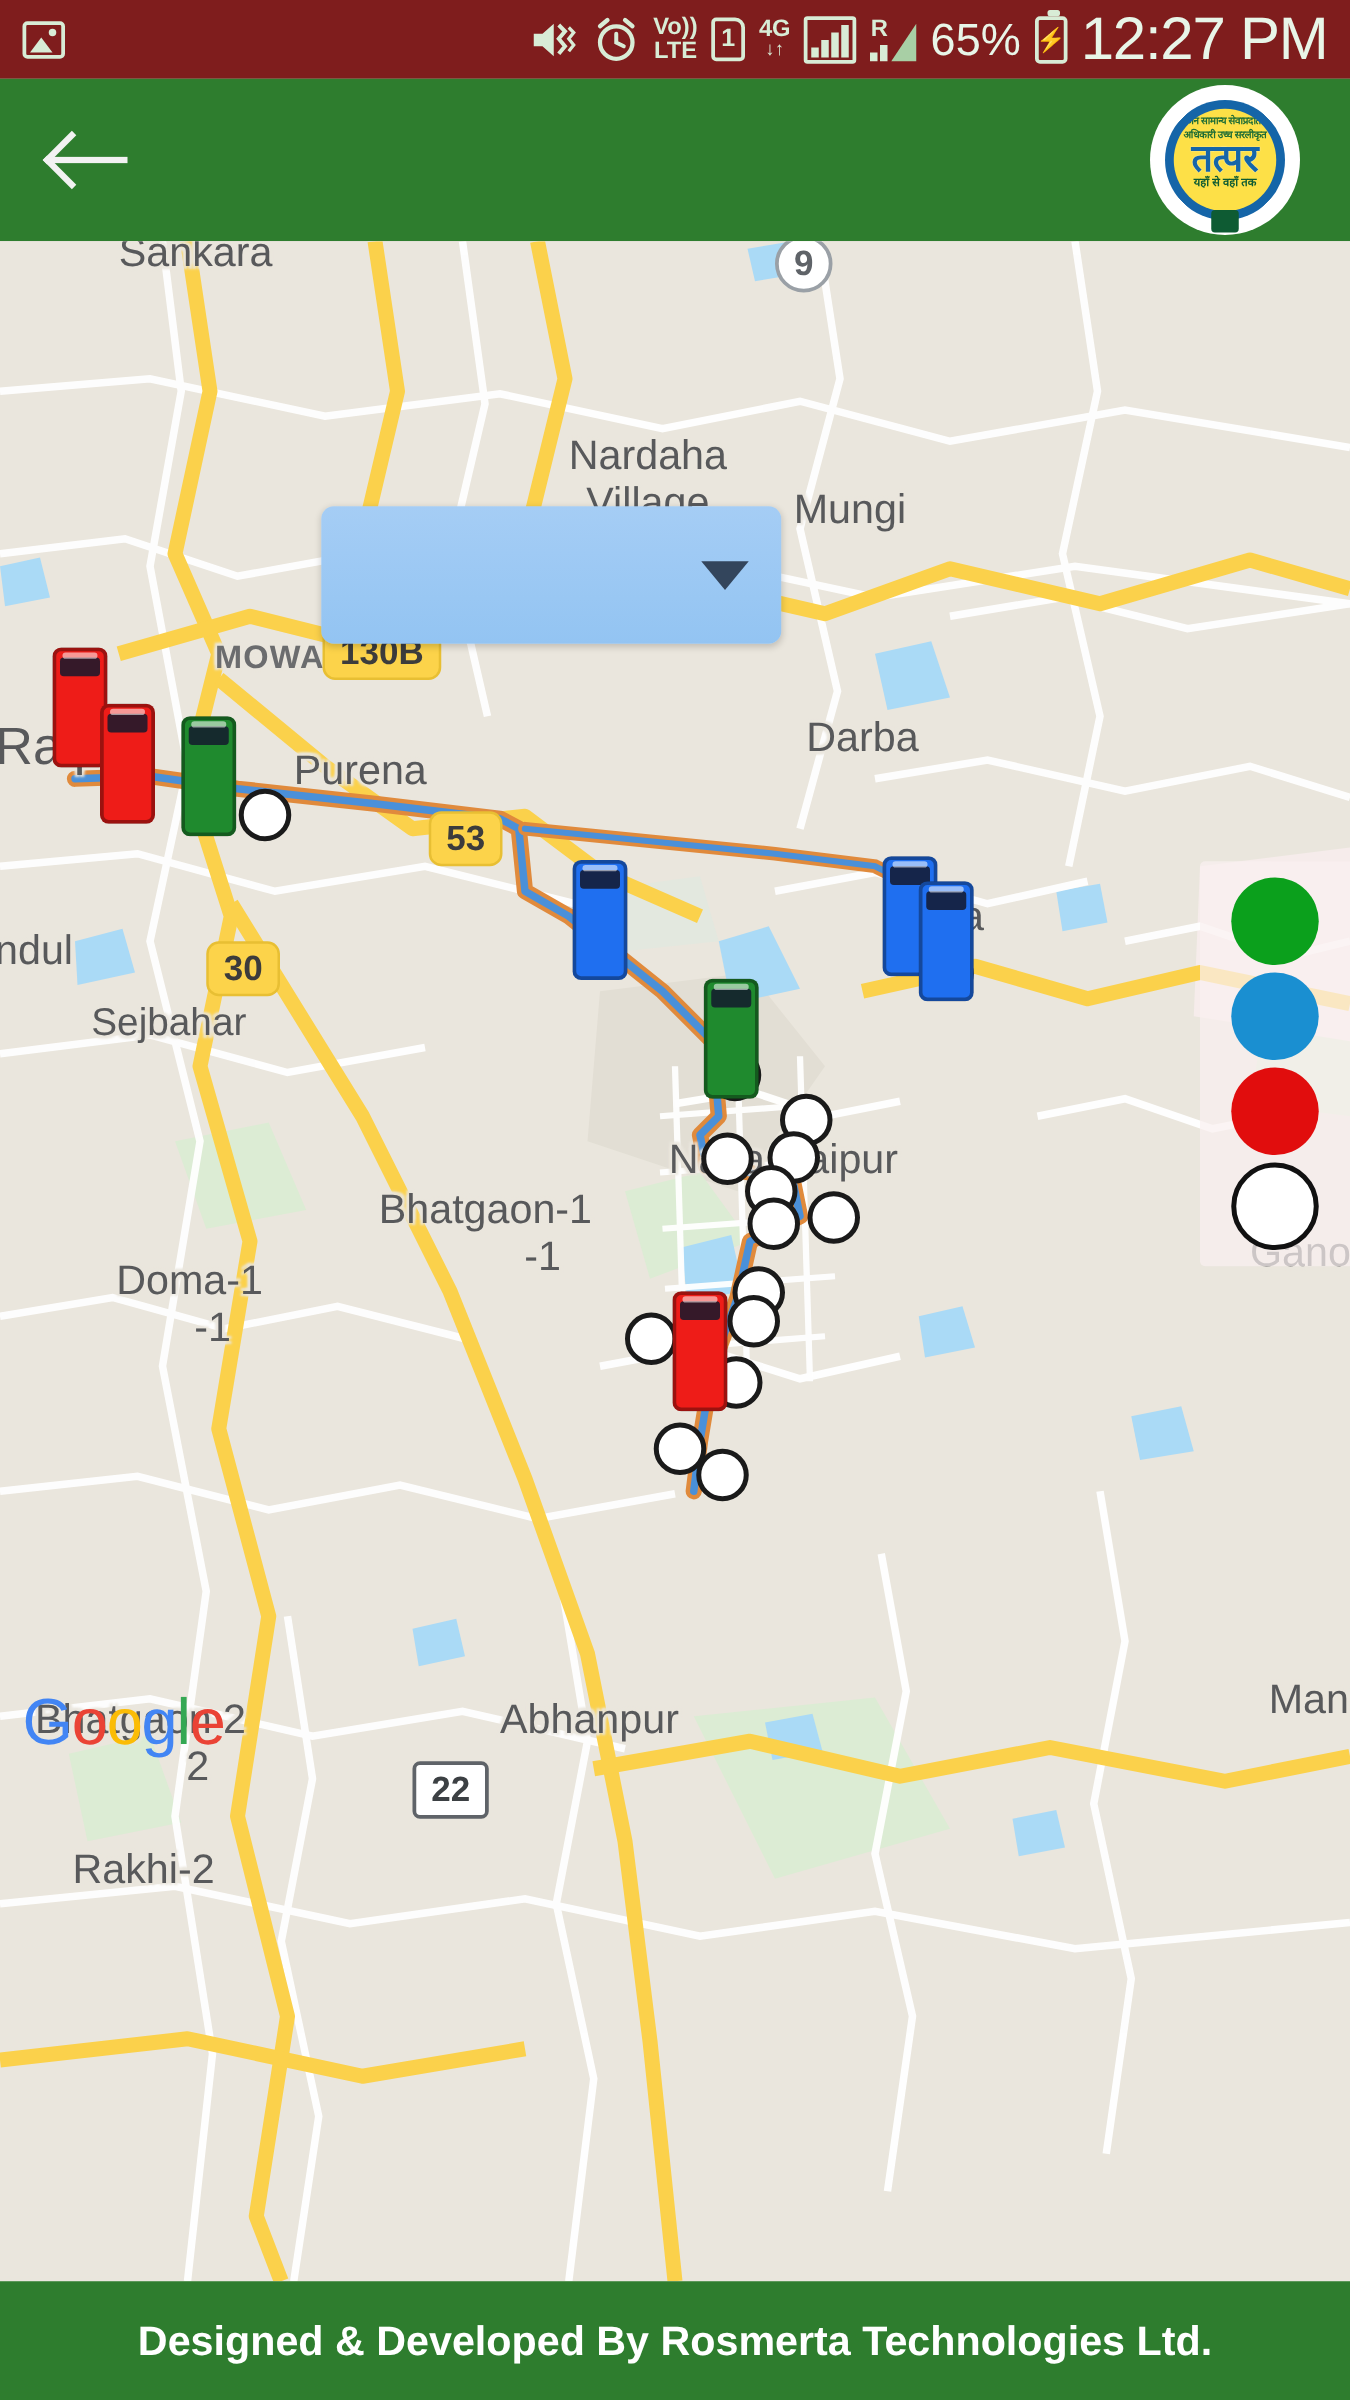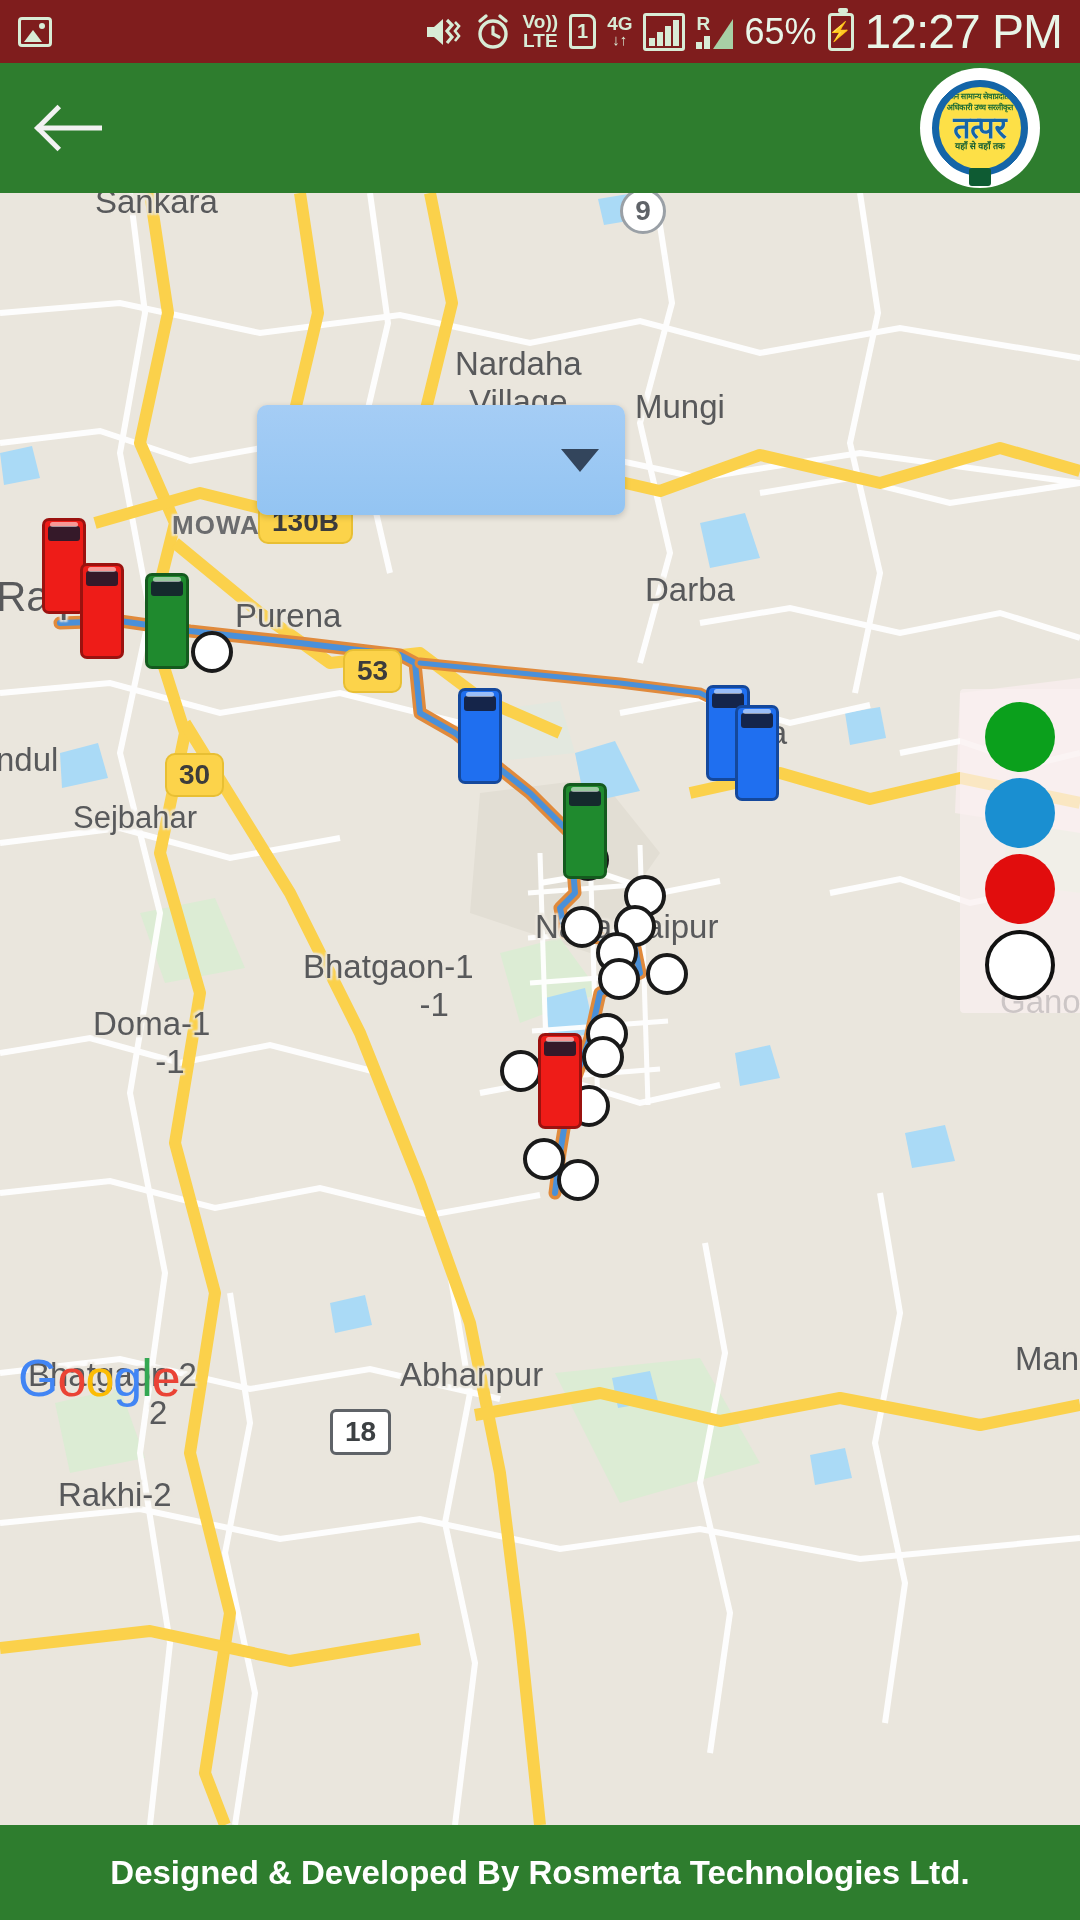--- a/index.html
+++ b/index.html
@@ -361,21 +361,21 @@
       <div class="map-label" style="left: 28px; top: 1163px; font-size: 33px; text-align: center;">Bhatgaon 2
           2</div>
       <div class="map-label" style="left: 58px; top: 1283px; font-size: 33px;">Rakhi-2</div>
     </div>
 
   <div id="map-shields">
       <div class="shield round" style="left: 620px; top: -5px;">9</div>
       <div class="shield" style="left: 258px; top: 307px;">130B</div>
       <div class="shield" style="left: 343px; top: 456px;">53</div>
       <div class="shield" style="left: 165px; top: 560px;">30</div>
-      <div class="shield us" style="left: 330px; top: 1216px;">18</div>
+      <div class="shield us" style="left: 330px; top: 1216px;">22</div>
     </div>
 
   <div id="map-stops">
       <div class="stop-dot" style="left: 46px; top: 377px; width: 42px; height: 42px;"></div>
       <div class="stop-dot" style="left: 80px; top: 419px; width: 42px; height: 42px;"></div>
       <div class="stop-dot" style="left: 191px; top: 438px; width: 42px; height: 42px;"></div>
       <div class="stop-dot" style="left: 737px; top: 565px; width: 42px; height: 42px;"></div>
       <div class="stop-dot" style="left: 567px; top: 646px; width: 42px; height: 42px;"></div>
       <div class="stop-dot" style="left: 624px; top: 682px; width: 42px; height: 42px;"></div>
       <div class="stop-dot" style="left: 561px; top: 713px; width: 42px; height: 42px;"></div>

